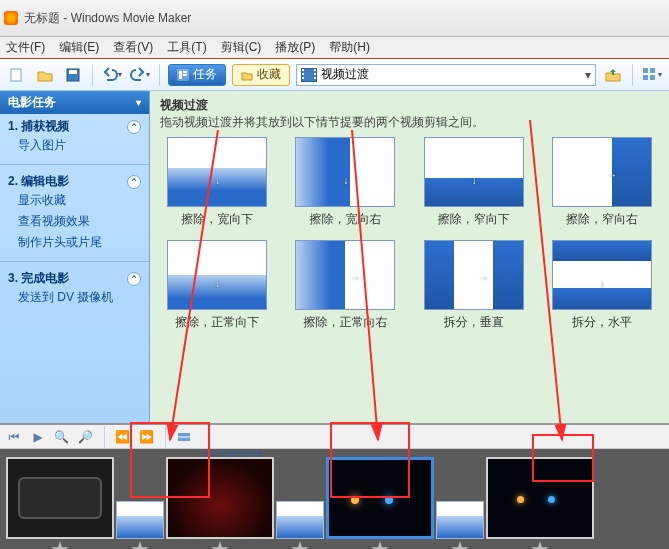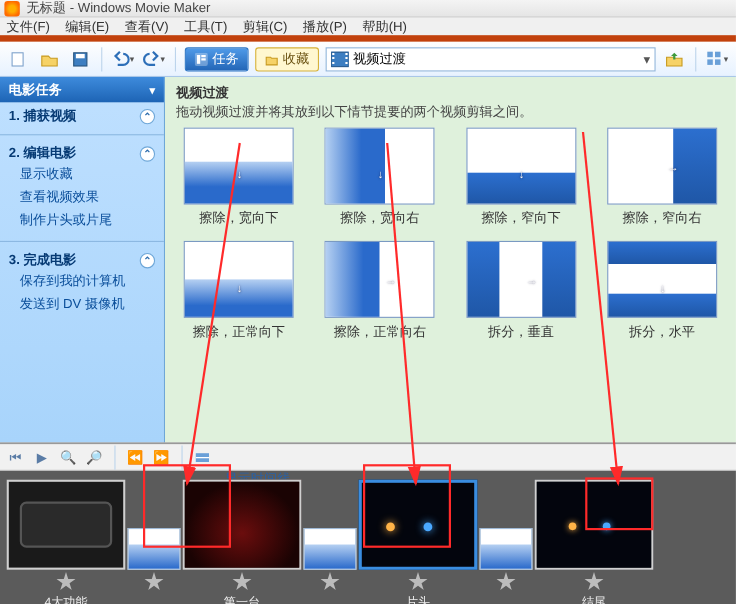--- a/index.html
+++ b/index.html
@@ -1,24 +1,24 @@
 <!DOCTYPE html>
 <html><head>
 <meta charset="utf-8">
 <style>
   * { box-sizing: border-box; margin: 0; padding: 0; font-family: "Microsoft YaHei", Tahoma, sans-serif; }
   body { width: 669px; height: 549px; background: #fff; font-size: 12px; position: relative; overflow: hidden; }
 
   
-  .titlebar { height: 16px; background: linear-gradient(#f4f4f4,#e5e5e5); border-bottom: 1px solid #bcbcbc; display: flex; align-items: center; padding: 0 4px; gap: 6px; }
+  .titlebar { height: 37px; background: linear-gradient(#f4f4f4,#e5e5e5); border-bottom: 1px solid #bcbcbc; display: flex; align-items: center; padding: 0 4px; gap: 6px; }
   .titlebar .appicon { width: 14px; height: 14px; background: radial-gradient(circle,#ffae00 30%,#ff6a00 70%); border-radius: 3px; }
   .titlebar .title { color: #444; }
 
   
-  .menubar { height: 22px; background: #f0f0f0; border-bottom: 6px solid #c2410c; display: flex; align-items: center; padding: 0 6px; gap: 14px; }
+  .menubar { height: 22px; background: #f0f0f0; border-bottom: 1px solid #c2410c; display: flex; align-items: center; padding: 0 6px; gap: 14px; }
   .menubar span { color: #333; cursor: default; }
 
   
   .toolbar { height: 32px; background: linear-gradient(#fefefe,#e7f2ff); border-bottom: 1px solid #a9c7e8; display: flex; align-items: center; padding: 0 6px; gap: 6px; }
   .tb-sep { width: 1px; height: 22px; background: #bcd4ec; margin: 0 2px; }
   .tb-btn { width: 22px; height: 22px; border: 1px solid transparent; display: flex; align-items: center; justify-content: center; border-radius: 2px; }
   .tb-pill { height: 22px; border: 1px solid #2e77c6; background: linear-gradient(#4f9ae8,#2366b7); color: #fff; border-radius: 3px; display: flex; align-items: center; padding: 0 8px; gap: 4px; }
   .tb-pill2 { height: 22px; border: 1px solid #d6b23a; background: #fff7d0; color: #6b5212; border-radius: 3px; display: flex; align-items: center; padding: 0 8px; gap: 4px; }
   .tb-select { flex: 1; height: 22px; border: 1px solid #8fb5db; background: #fff; display: flex; align-items: center; padding: 0 4px; gap: 4px; }
   .tb-select .film { width: 16px; height: 14px; background: #3d7ec1; border: 1px solid #2e5f92; position: relative; }
@@ -170,38 +170,38 @@
   <div class="sidebar">
     <div class="hdr">
       <span>电影任务</span>
         <span class="dd">▾</span>
     </div>
     <div class="task-group">
       <div class="task-title">
           <span>1. 捕获视频</span>
           <span class="chev">⌃</span>
         </div>
+      <div class="task-link">导入图片</div>
     </div>
     <div class="task-divider"></div>
     <div class="task-group">
       <div class="task-title">
           <span>2. 编辑电影</span>
           <span class="chev">⌃</span>
         </div>
       <div class="task-link">显示收藏</div>
       <div class="task-link">查看视频效果</div>
       <div class="task-link">制作片头或片尾</div>
     </div>
     <div class="task-divider"></div>
     <div class="task-group">
       <div class="task-title">
           <span>3. 完成电影</span>
           <span class="chev">⌃</span>
         </div>
-      <div class="task-link">保存到我的计算机</div>
       <div class="task-link">发送到 DV 摄像机</div>
     </div>
   </div>
 
   <div class="content">
     <div class="desc">
       <b>视频过渡</b><br>
       <span>拖动视频过渡并将其放到以下情节提要的两个视频剪辑之间。</span>
     </div>
     <div class="grid" id="thumb-grid">

